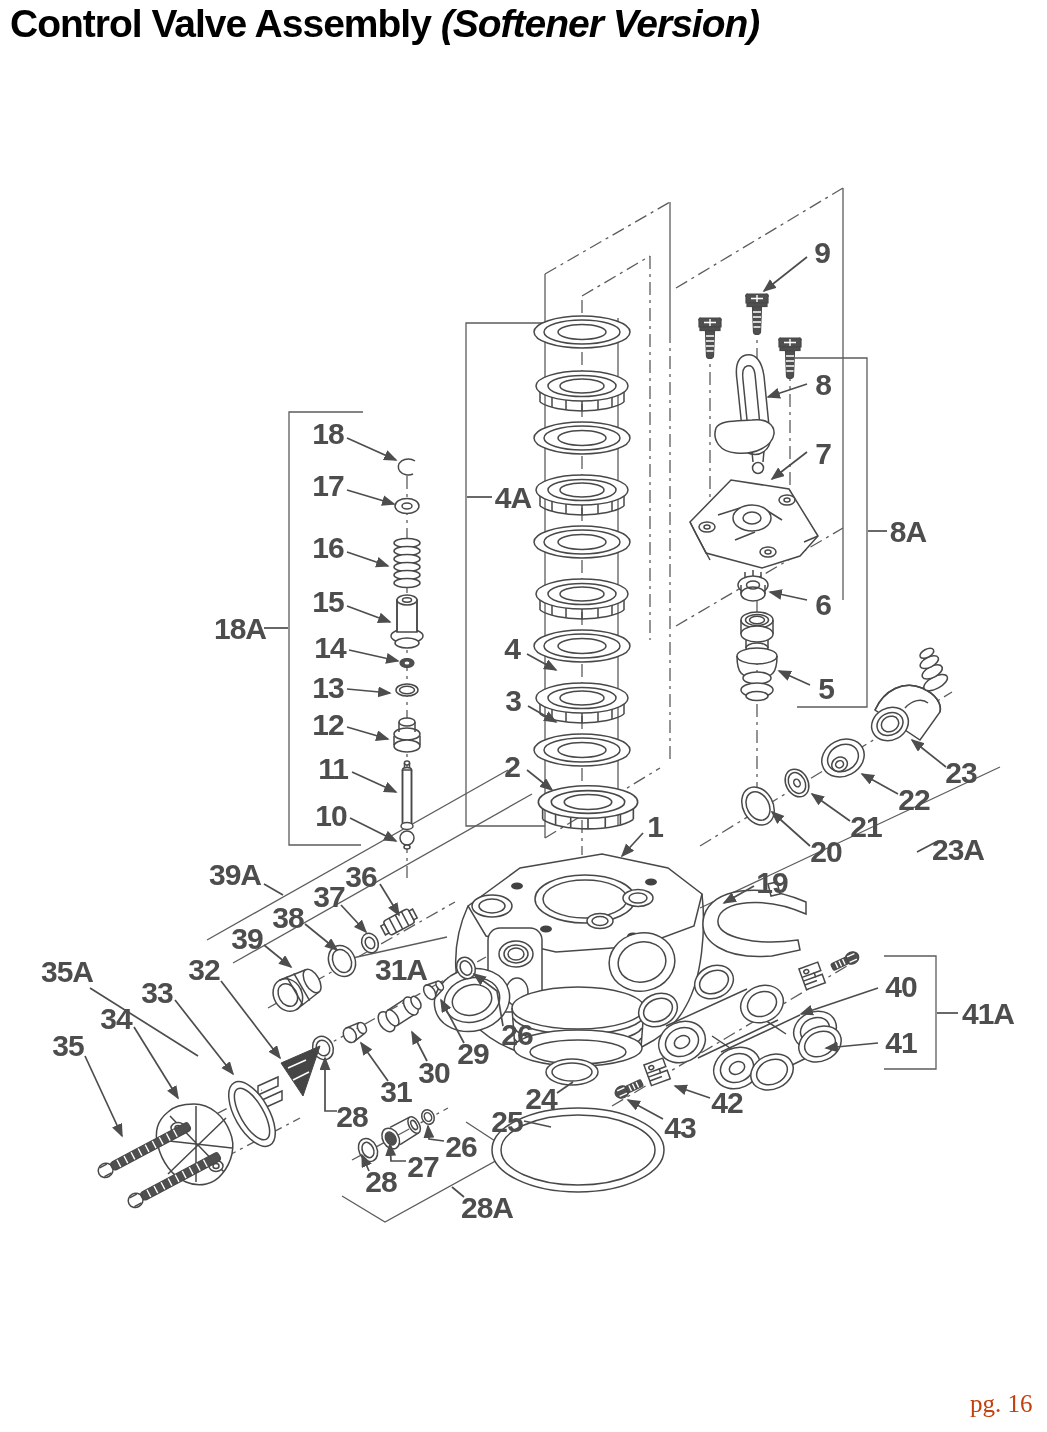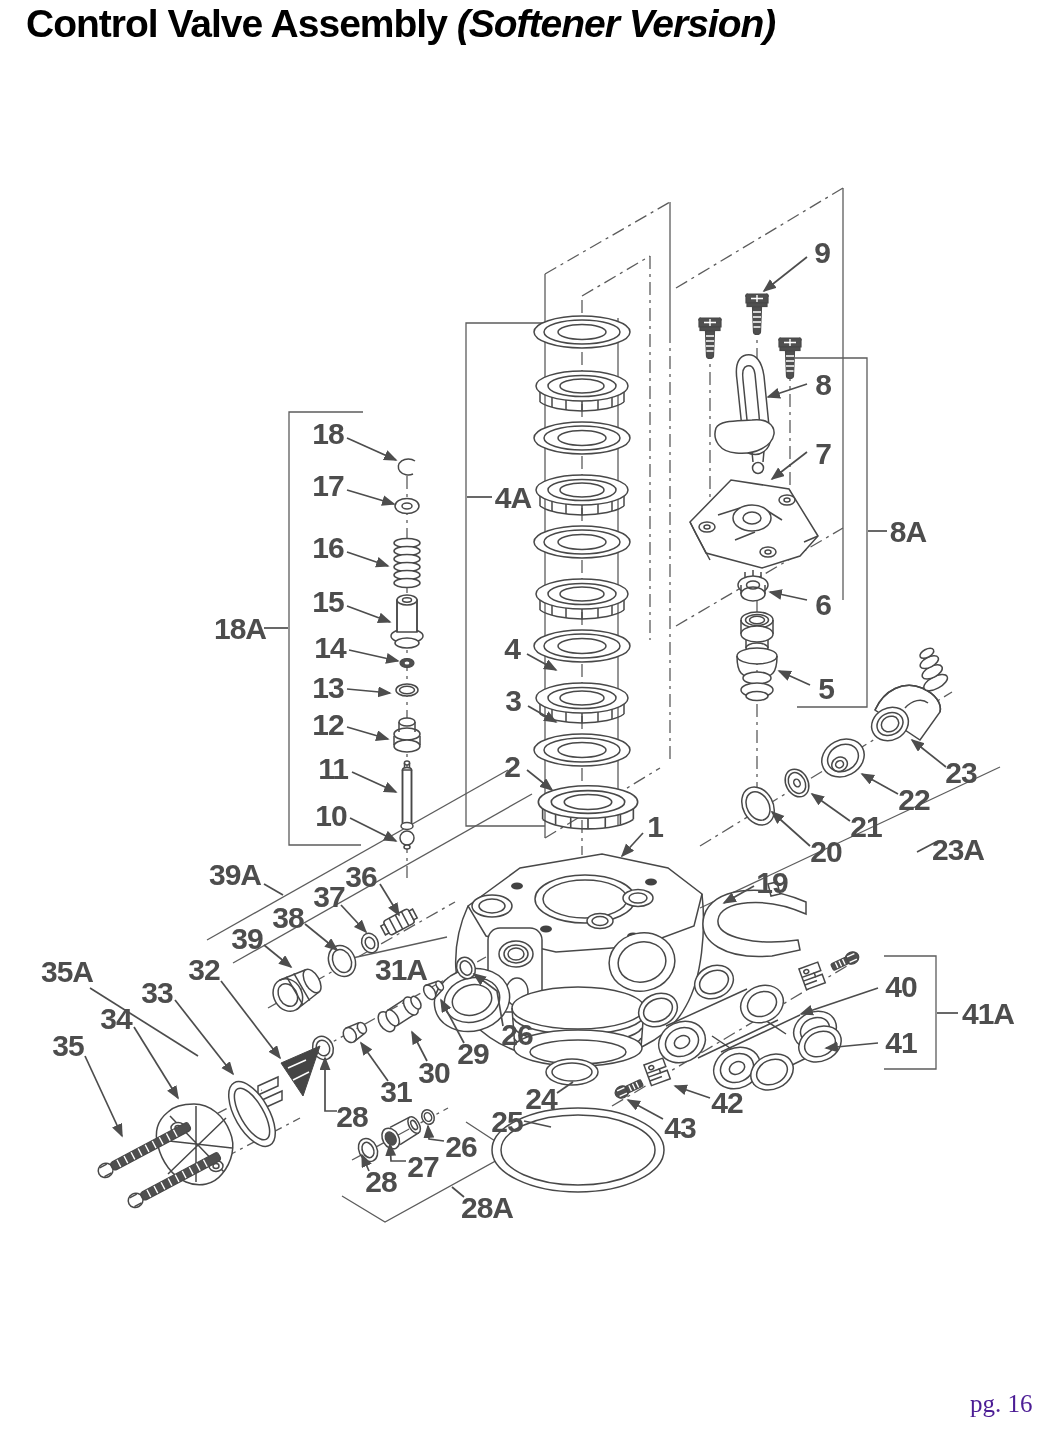--- a/index.html
+++ b/index.html
@@ -1,22 +1,22 @@
 <!DOCTYPE html>
 <html><head>
 <meta charset="utf-8">
 <style>
   html,body{margin:0;padding:0;background:#ffffff;}
   #page{position:relative;width:1047px;height:1432px;background:#fff;overflow:hidden;
         font-family:"Liberation Sans",sans-serif;}
-  #title{position:absolute;left:26px;top:2px;margin:0;font-size:39px;font-weight:bold;
+  #title{position:absolute;left:10px;top:2px;margin:0;font-size:39px;font-weight:bold;
          color:#000;letter-spacing:-1px;white-space:nowrap;}
   #title .it{font-style:italic;}
   #pageno{position:absolute;left:970px;top:1390px;font-family:"Liberation Serif",serif;
-          font-size:25px;color:#4c1d95;}
+          font-size:25px;color:#c2410c;}
   svg{position:absolute;left:0;top:0;}
   .cl{stroke:#5c5c5c;stroke-width:1.3;fill:none;}
   .dd{stroke-dasharray:13 5 3 5;}
   .p {stroke:#484848;stroke-width:1.5;fill:none;}
   .pw{stroke:#484848;stroke-width:1.5;fill:#ffffff;}
   .pd{stroke:#484848;stroke-width:1.2;fill:#4f4f4f;}
   .wl{stroke:#ffffff;stroke-width:1.4;fill:none;}
   .ldr{stroke:#4d4d4d;stroke-width:1.7;fill:none;}
   .lbl{font-family:"Liberation Sans",sans-serif;font-weight:bold;font-size:30px;
        fill:#4d4d4d;letter-spacing:-1px;}

